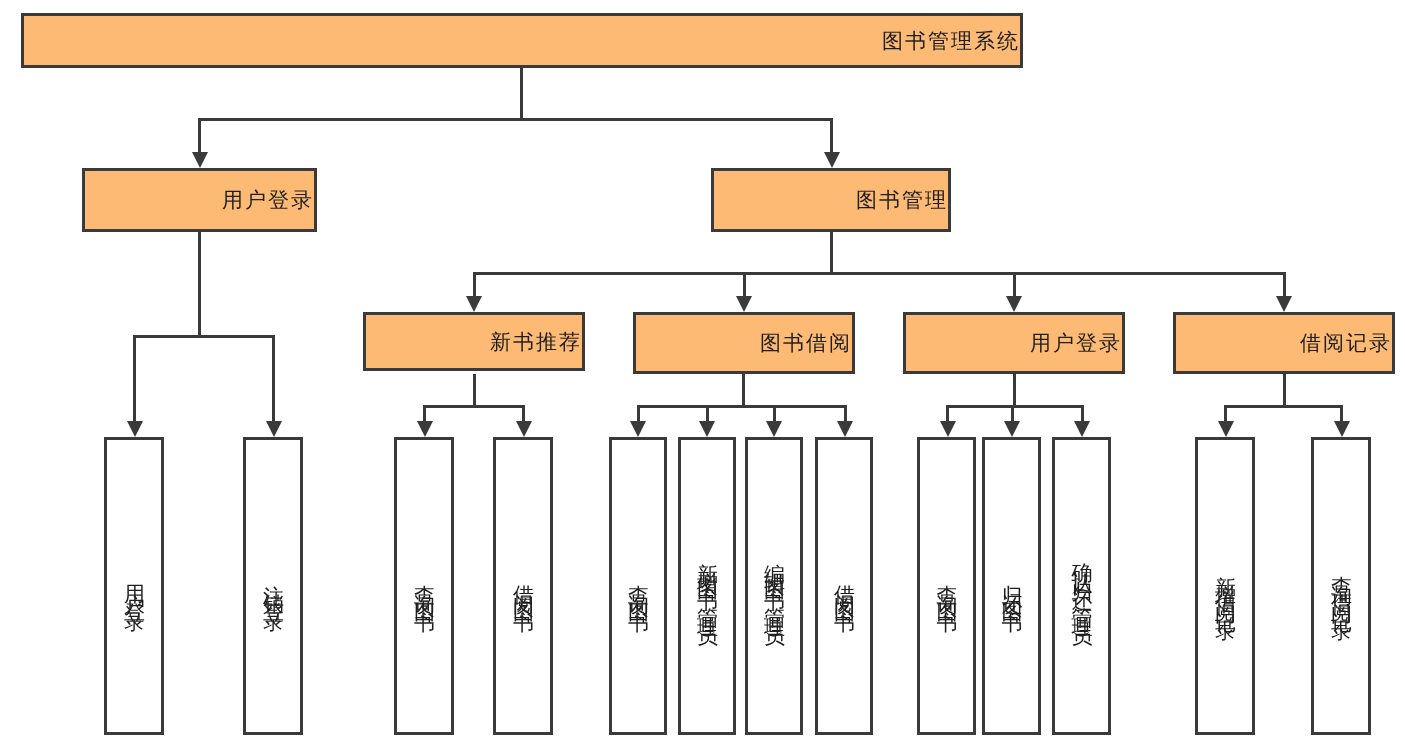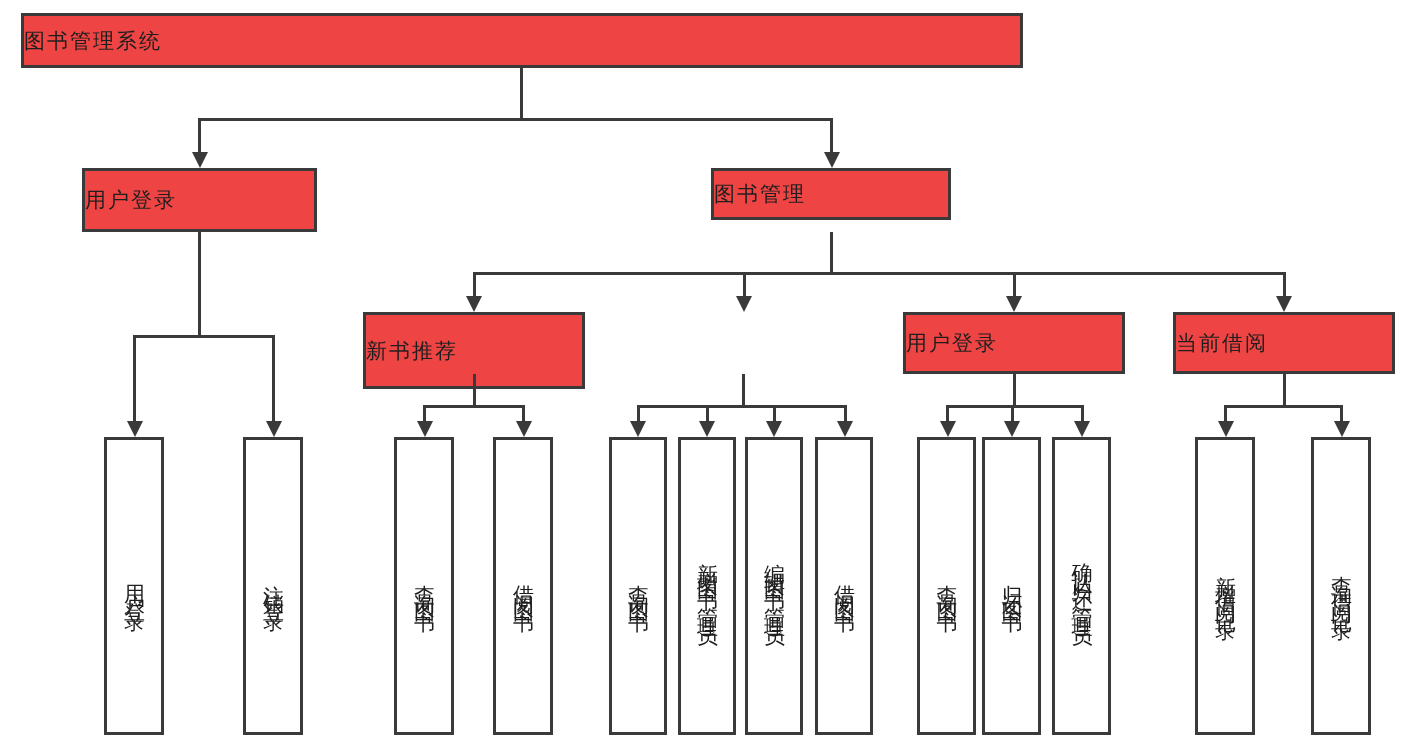--- a/index.html
+++ b/index.html
@@ -12,22 +12,22 @@
   #stage{
     position:relative;
     width:1405px;height:747px;
     background:var(--bg);
     overflow:hidden;
   }
   .node{
     position:absolute;
     box-sizing:border-box;
     border:3px solid var(--line);
-    background:#ef4444;
-    display:flex;align-items:center;justify-content:flex-start;
+    background:#fdba74;
+    display:flex;align-items:center;justify-content:flex-end;
     color:var(--text);
   }
   .node .lbl{
     font-size:21px;
     letter-spacing:2px;
     white-space:nowrap;
   }
   .leaf{
     position:absolute;
     box-sizing:border-box;
@@ -74,21 +74,21 @@
   <div class="vl" style="left:520px;top:68px;height:50px"></div>
   <div class="hl" style="left:198px;top:118px;width:635px"></div>
   <div class="vl" style="left:198px;top:118px;height:36px"></div>
   <div class="ah" style="left:192px;top:152px"></div>
   <div class="vl" style="left:830px;top:118px;height:36px"></div>
   <div class="ah" style="left:824px;top:152px"></div>
 
   <div class="node" style="left:82px;top:168px;width:235px;height:64px">
     <span class="lbl">用户登录</span>
   </div>
-  <div class="node" style="left:711px;top:168px;width:240px;height:52px">
+  <div class="node" style="left:711px;top:168px;width:240px;height:64px">
     <span class="lbl">图书管理</span>
   </div>
 
   <div class="vl" style="left:198px;top:232px;height:106px"></div>
   <div class="hl" style="left:133px;top:335px;width:142px"></div>
   <div class="vl" style="left:133px;top:335px;height:88px"></div>
   <div class="ah" style="left:127px;top:421px"></div>
   <div class="vl" style="left:272px;top:335px;height:88px"></div>
   <div class="ah" style="left:266px;top:421px"></div>
 
@@ -96,28 +96,31 @@
   <div class="hl" style="left:473px;top:272px;width:813px"></div>
   <div class="vl" style="left:473px;top:272px;height:26px"></div>
   <div class="ah" style="left:466px;top:296px"></div>
   <div class="vl" style="left:743px;top:272px;height:26px"></div>
   <div class="ah" style="left:736px;top:296px"></div>
   <div class="vl" style="left:1013px;top:272px;height:26px"></div>
   <div class="ah" style="left:1006px;top:296px"></div>
   <div class="vl" style="left:1283px;top:272px;height:26px"></div>
   <div class="ah" style="left:1276px;top:296px"></div>
 
-  <div class="node" style="left:363px;top:312px;width:222px;height:77px">
+  <div class="node" style="left:363px;top:312px;width:222px;height:59px">
     <span class="lbl">新书推荐</span>
+  </div>
+  <div class="node" style="left:633px;top:312px;width:222px;height:62px">
+    <span class="lbl">图书借阅</span>
   </div>
   <div class="node" style="left:903px;top:312px;width:222px;height:62px">
     <span class="lbl">用户登录</span>
   </div>
   <div class="node" style="left:1173px;top:312px;width:222px;height:62px">
-    <span class="lbl">当前借阅</span>
+    <span class="lbl">借阅记录</span>
   </div>
 
   <div class="vl" style="left:473px;top:374px;height:34px"></div>
   <div class="hl" style="left:423px;top:405px;width:102px"></div>
   <div class="vl" style="left:423px;top:405px;height:18px"></div>
   <div class="ah" style="left:417px;top:421px"></div>
   <div class="vl" style="left:522px;top:405px;height:18px"></div>
   <div class="ah" style="left:516px;top:421px"></div>
 
   <div class="vl" style="left:742px;top:374px;height:34px"></div>

